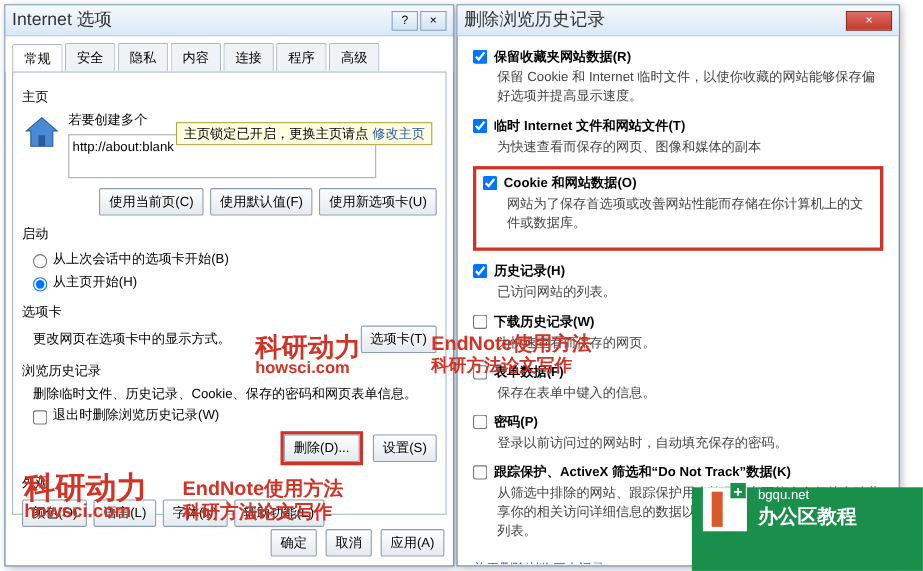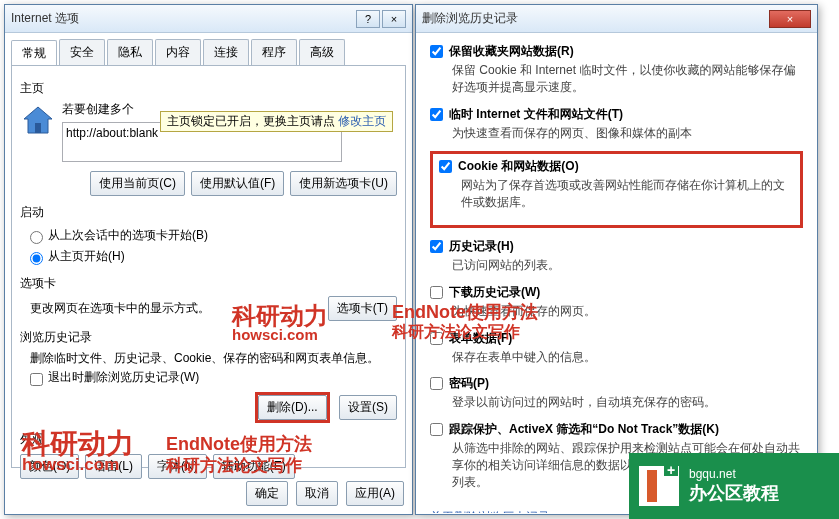--- a/index.html
+++ b/index.html
@@ -1,21 +1,21 @@
 <!DOCTYPE html>
 <html><head>
 <meta charset="utf-8">
 <style>
 * { box-sizing: border-box; margin: 0; padding: 0; }
 body { font-family: "Microsoft YaHei", SimSun, sans-serif; font-size: 12px; background: #fff; width: 839px; height: 519px; position: relative; }
 .window { position: absolute; border: 1px solid #5a7fa5; background: #fff; box-shadow: 2px 2px 8px rgba(0,0,0,0.3); }
 .win1 { left: 4px; top: 4px; width: 409px; height: 511px; }
 .win2 { left: 415px; top: 4px; width: 403px; height: 511px; }
 .titlebar { height: 28px; background: linear-gradient(#f5f9fd,#d9e8f7); border-bottom: 1px solid #b5c8db; display: flex; align-items: center; padding: 0 6px; position: relative; }
-.titlebar .title { font-size: 12px; color: #333; flex: 1; }
+.titlebar .title { font-size: 16px; color: #333; flex: 1; }
 .titlebar .ctrl { width: 24px; height: 18px; border: 1px solid #8aa3bc; background: linear-gradient(#f2f8fd,#d2e3f3); display: flex; align-items: center; justify-content: center; font-size: 11px; cursor: pointer; margin-left: 2px; }
 .titlebar .close { background: linear-gradient(#e26b5f,#c13c2e); color: #fff; border-color: #8b2e23; width: 42px; }
 .tabs { display: flex; padding: 6px 6px 0 6px; background: #fff; }
 .tab { padding: 4px 10px; border: 1px solid #aab8c7; border-bottom: none; background: #f0f3f6; margin-right: 2px; font-size: 12px; cursor: pointer; border-radius: 2px 2px 0 0; text-align: center; }
 .tab.active { background: #fff; position: relative; top: 1px; }
 .pane { border: 1px solid #aab8c7; margin: 0 6px 6px 6px; padding: 8px; height: 403px; position: relative; }
 .group-label { font-size: 12px; margin: 6px 0 4px 0; }
 .home-row { display: flex; align-items: flex-start; gap: 6px; }
 .home-icon { width: 36px; height: 36px; }
 .home-text { font-size: 12px; margin-bottom: 4px; }
@@ -37,21 +37,21 @@
 .wm3 { left: 22px; top: 425px; font-size: 28px; }
 .wm3b { left: 22px; top: 455px; font-size: 17px; }
 .wm4 { left: 166px; top: 432px; font-size: 18px; }
 .wm4b { left: 166px; top: 454px; font-size: 17px; }
 .w2-body { padding: 10px 14px; height: 480px; overflow: hidden; }
 .opt { margin-bottom: 10px; }
 .opt .head { display: flex; align-items: center; gap: 6px; font-weight: bold; font-size: 12px; }
 .opt .desc { font-size: 12px; color: #444; padding-left: 22px; margin-top: 2px; line-height: 1.4; }
 .highlight-box { border: 3px solid #d03426; padding: 4px 6px; margin-bottom: 10px; }
 .link { color: #2a5db0; text-decoration: underline; cursor: pointer; display: inline-block; margin-top: 8px; }
-.brand-box { position: absolute; right: 0; bottom: 0; width: 210px; height: 66px; background: #1a8f4c; display: flex; align-items: center; padding: 0 10px; gap: 10px; }
+.brand-box { position: absolute; right: 0; bottom: 0; width: 210px; height: 76px; background: #1a8f4c; display: flex; padding: 0 10px; gap: 10px; }
 .brand-box .logo { width: 40px; height: 40px; background: #fff; position: relative; }
 .brand-box .logo::before { content: ""; position: absolute; left: 8px; top: 4px; width: 10px; height: 32px; background: #d85a2c; }
 .brand-box .logo::after { content: "+"; position: absolute; right: 1px; top: -4px; color: #fff; background:#1a8f4c; font-size: 14px; font-weight: bold; width:14px; height:14px; text-align:center;}
 .brand-box .txt .t1 { color: #fff; font-size: 12px; }
 .brand-box .txt .t2 { color: #fff; font-size: 18px; font-weight: bold; }
 input[type=checkbox], input[type=radio] { cursor: pointer; }
 </style>
 </head>
 <body>
 

